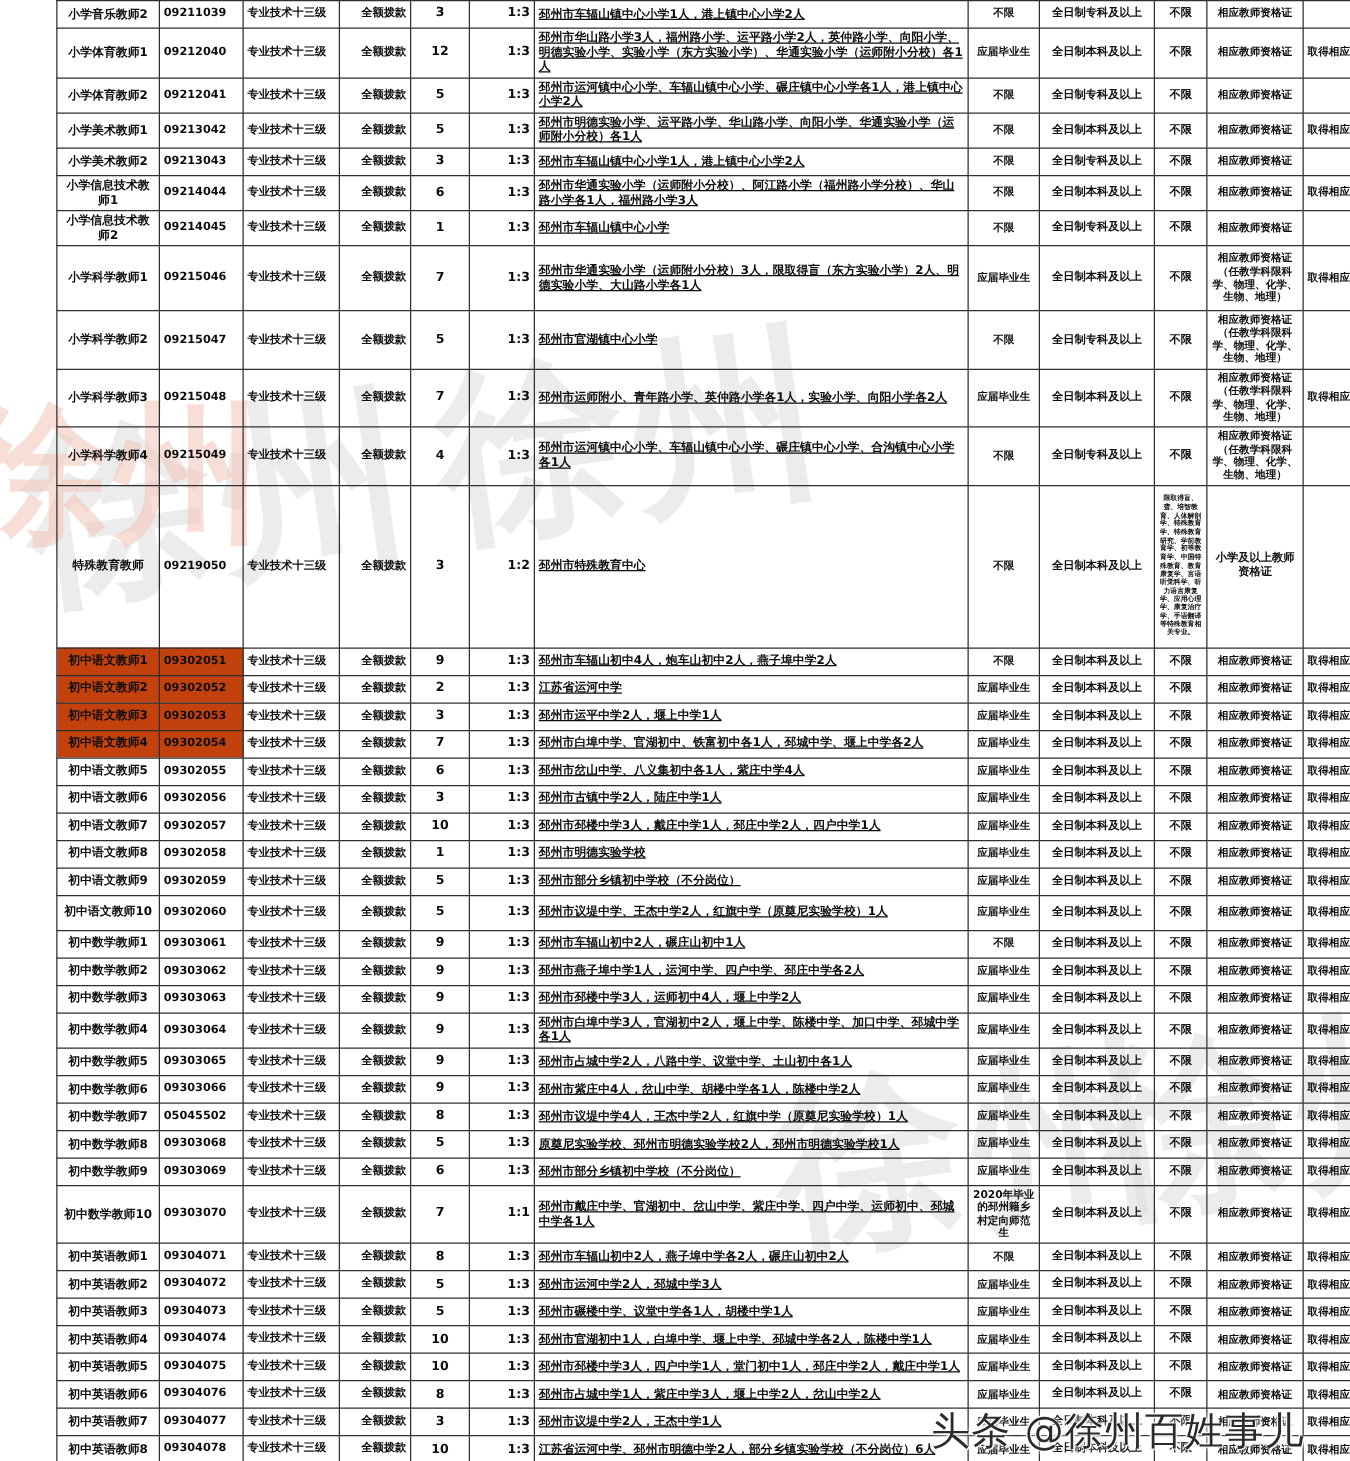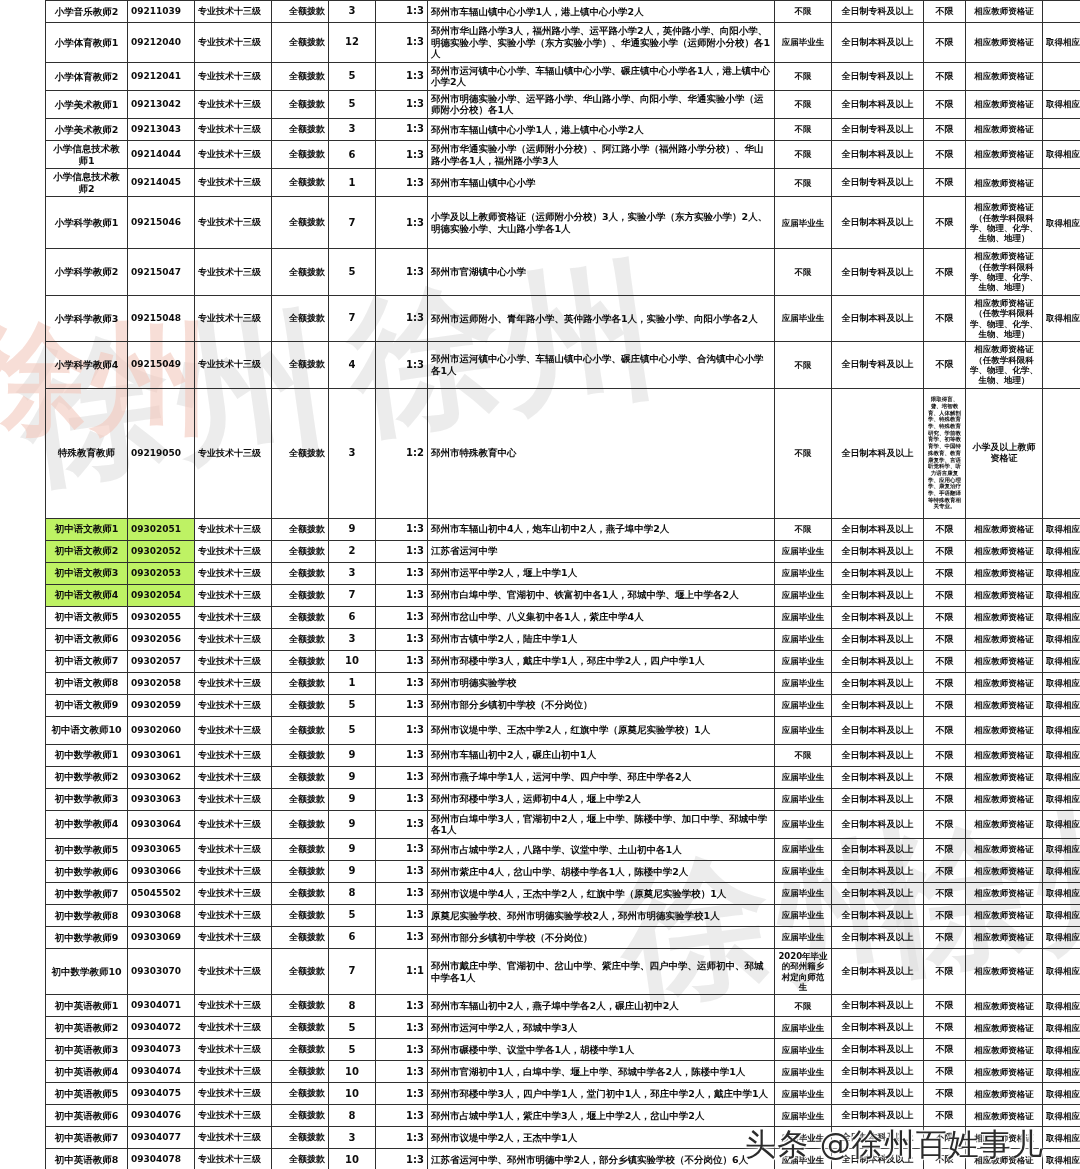--- a/index.html
+++ b/index.html
@@ -41,28 +41,28 @@
     padding:2px 3px;
     line-height:1.22;
     background:transparent;
   }
   .c-name   {width:75px; font-size:9.5px; text-align:center;}
   .c-code   {width:60px; font-size:9px;  text-align:left;}
   .c-level  {width:70px; font-size:9px;  text-align:left;}
   .c-fund   {width:50px; font-size:9px;  text-align:right;}
   .c-num    {width:40px; font-size:10px; text-align:center;}
   .c-ratio  {width:45px; font-size:10px; text-align:right;}
-  .c-desc   {width:340px;font-size:9.5px;text-align:left;padding-left:6px;}
+  .c-desc   {width:340px;font-size:9.5px;text-align:left;padding-left:6px;text-decoration:underline;}
   .c-exp    {width:50px; font-size:8.5px;text-align:center;}
   .c-edu    {width:85px; font-size:9px;  text-align:center;margin-top:31px;}
   .c-major  {width:35px; font-size:9px;  text-align:center;}
   .c-cert   {width:70px; font-size:8.5px;text-align:center;}
   .c-degree {width:55px; font-size:8.5px;text-align:left;padding-left:3px;}
 
-  tr.hl td.c-name, tr.hl td.c-code{background:#bef264;}
+  tr.hl td.c-name, tr.hl td.c-code{background:#c2410c;}
   td.redcell{
     color:#d8221f;font-size:5.5px;line-height:1.12;
     background:#fdeceb;text-align:center;padding:2px 1px;letter-spacing:0;
   }
   td.special-cert{font-size:9px;}
 </style>
 </head>
 <body>
 
 <div class="wm-layer">
@@ -174,21 +174,21 @@
           <td class="c-cert">相应教师资格证</td>
           <td class="c-degree"></td>
         </tr>
         <tr style="height: 52px;">
           <td class="c-name">小学科学教师1</td>
           <td class="c-code">09215046</td>
           <td class="c-level">专业技术十三级</td>
           <td class="c-fund">全额拨款</td>
           <td class="c-num">7</td>
           <td class="c-ratio">1:3</td>
-          <td class="c-desc">小学及以上教师资格证（运师附小分校）3人，实验小学（东方实验小学）2人、明德实验小学、大山路小学各1人</td>
+          <td class="c-desc">邳州市华通实验小学（运师附小分校）3人，限取得盲（东方实验小学）2人、明德实验小学、大山路小学各1人</td>
           <td class="c-exp">应届毕业生</td>
           <td class="c-edu">全日制本科及以上</td>
           <td class="c-major">不限</td>
           <td class="c-cert">相应教师资格证（任教学科限科学、物理、化学、生物、地理）</td>
           <td class="c-degree">取得相应学位</td>
         </tr>
         <tr style="height: 45px;">
           <td class="c-name">小学科学教师2</td>
           <td class="c-code">09215047</td>
           <td class="c-level">专业技术十三级</td>

